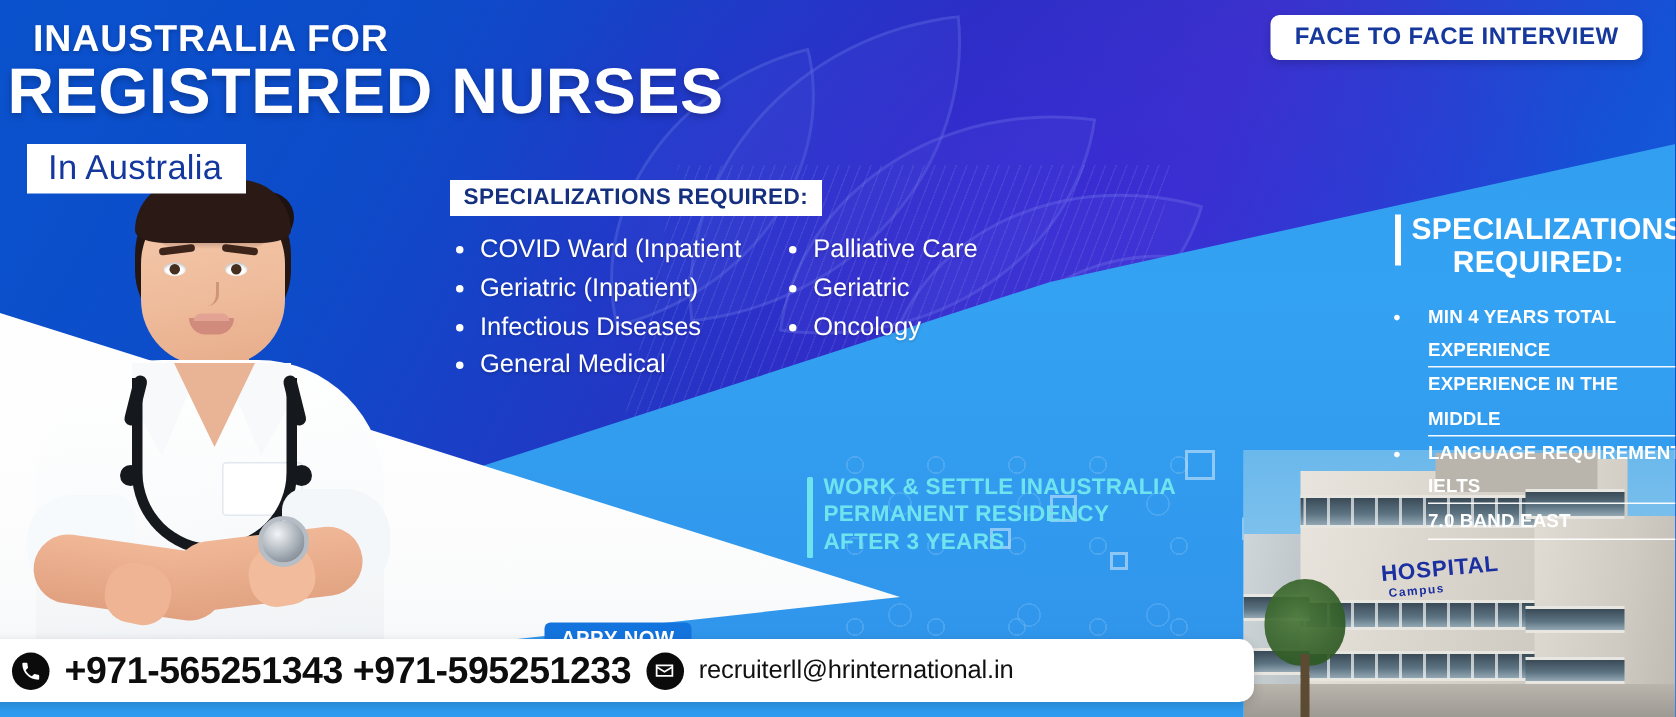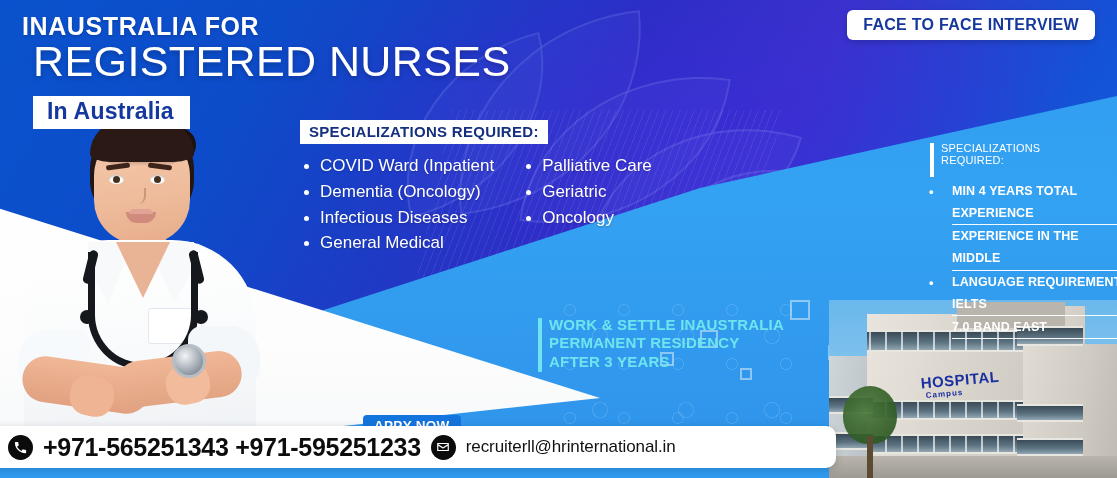--- a/index.html
+++ b/index.html
@@ -167,28 +167,28 @@
   .h-ground{ position:absolute; left:0; bottom:0; width:288px; height:22px;
     background:linear-gradient(180deg,#b9b5ad,#9d9a93); }
 
   
   .hl-opportunity{
     position:absolute; left:22px; top:14px; color:#fff;
     font-size:25px; font-weight:800; letter-spacing:.6px; line-height:1;
     text-shadow:0 1px 3px rgba(0,0,0,.22);
   }
   .hl-registered{
-    position:absolute; left:33px; top:40px; color:#fff;
-    font-size:43px; font-weight:400; letter-spacing:.4px; line-height:1;
+    position:absolute; left:5px; top:40px; color:#fff;
+    font-size:43px; font-weight:700; letter-spacing:.4px; line-height:1;
     text-shadow:0 2px 5px rgba(0,0,0,.25);
   }
   .badge-australia{
     position:absolute; left:18px; top:96px;
-    background:#fff; color:#14389e; font-size:23px; font-weight:700;
-    padding:3px 16px 5px 14px; letter-spacing:.2px; line-height:1.1;margin-left:15px;
+    background:#fff; color:#14389e; font-size:23px; font-weight:400;
+    padding:3px 16px 5px 14px; letter-spacing:.2px; line-height:1.1;
   }
   .badge-f2f{
     position:absolute; right:22px; top:10px;
     background:#fff; color:#16389c; font-size:16px; font-weight:800;
     padding:6px 16px; border-radius:6px; letter-spacing:.3px;
     box-shadow:0 2px 6px rgba(0,0,0,.18);
   }
 
   .spec-left{ position:absolute; left:300px; top:120px; width:420px; }
   .spec-left .head{
@@ -202,22 +202,22 @@
     line-height:1.52; padding-left:20px; text-shadow:0 1px 2px rgba(0,0,0,.22);
     white-space:nowrap;
   }
   .spec-cols li:before{
     content:""; position:absolute; left:4px; top:11px;
     width:5px; height:5px; background:#fff; border-radius:50%;
   }
 
   .spec-right{ position:absolute; left:930px; top:142px; width:180px; }
   .spec-right .head{
-    position:relative; color:#fff; font-size:11px; font-weight:400;
-    line-height:1.12; padding-left:11px; letter-spacing:.2px;
+    position:relative; color:#fff; font-size:20px; font-weight:700;
+    line-height:1.12; padding-left:11px; letter-spacing:.2px;text-align:center;
   }
   .spec-right .head:before{
     content:""; position:absolute; left:0; top:1px; width:4px; height:34px; background:#fff;
   }
   .req-list{ list-style:none; margin-top:13px; }
   .req-list li{
     position:relative; color:#fff; font-size:12.5px; font-weight:800;
     line-height:1.78; padding-left:9px; letter-spacing:.1px;
   }
   .req-list li:before{
@@ -357,21 +357,21 @@
   <div class="hl-registered">REGISTERED NURSES</div>
   <div class="badge-australia">In Australia</div>
 
   <div class="badge-f2f">FACE TO FACE INTERVIEW</div>
 
   <div class="spec-left">
     <div class="head">SPECIALIZATIONS REQUIRED:</div>
     <div class="spec-cols">
       <ul>
         <li>COVID Ward (Inpatient</li>
-        <li>Dementia (Oncology)</li>
+        <li>Geriatric (Inpatient)</li>
         <li>Infectious Diseases</li>
         <li>General Medical</li>
       </ul>
       <ul>
         <li>Palliative Care</li>
         <li>Geriatric</li>
         <li>Oncology</li>
       </ul>
     </div>
   </div>

